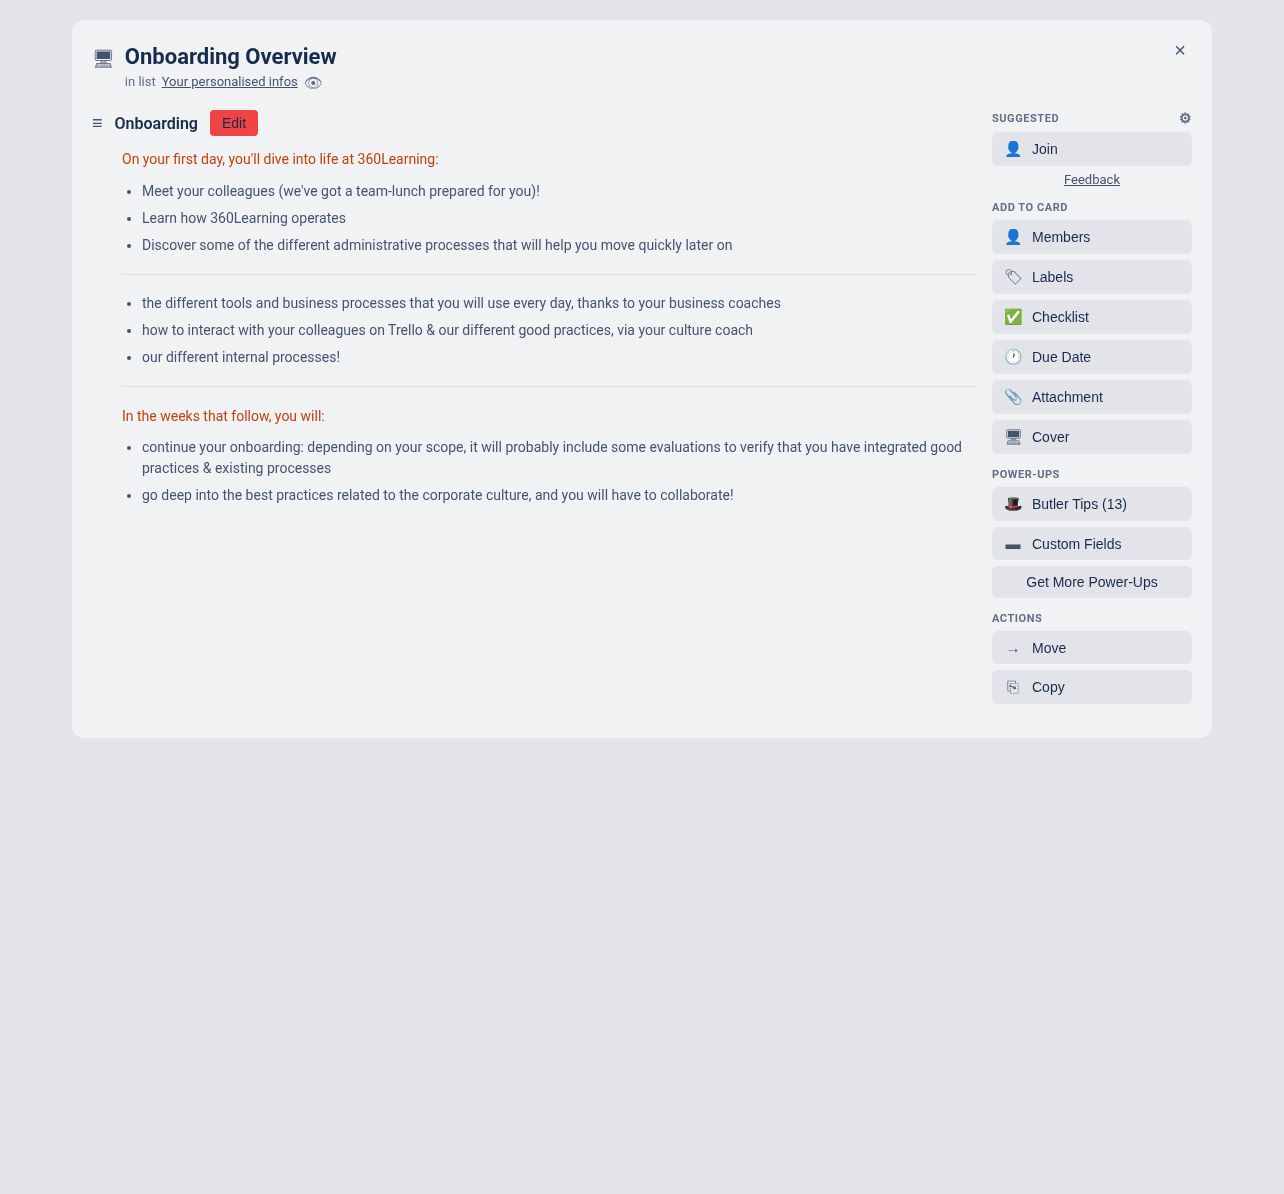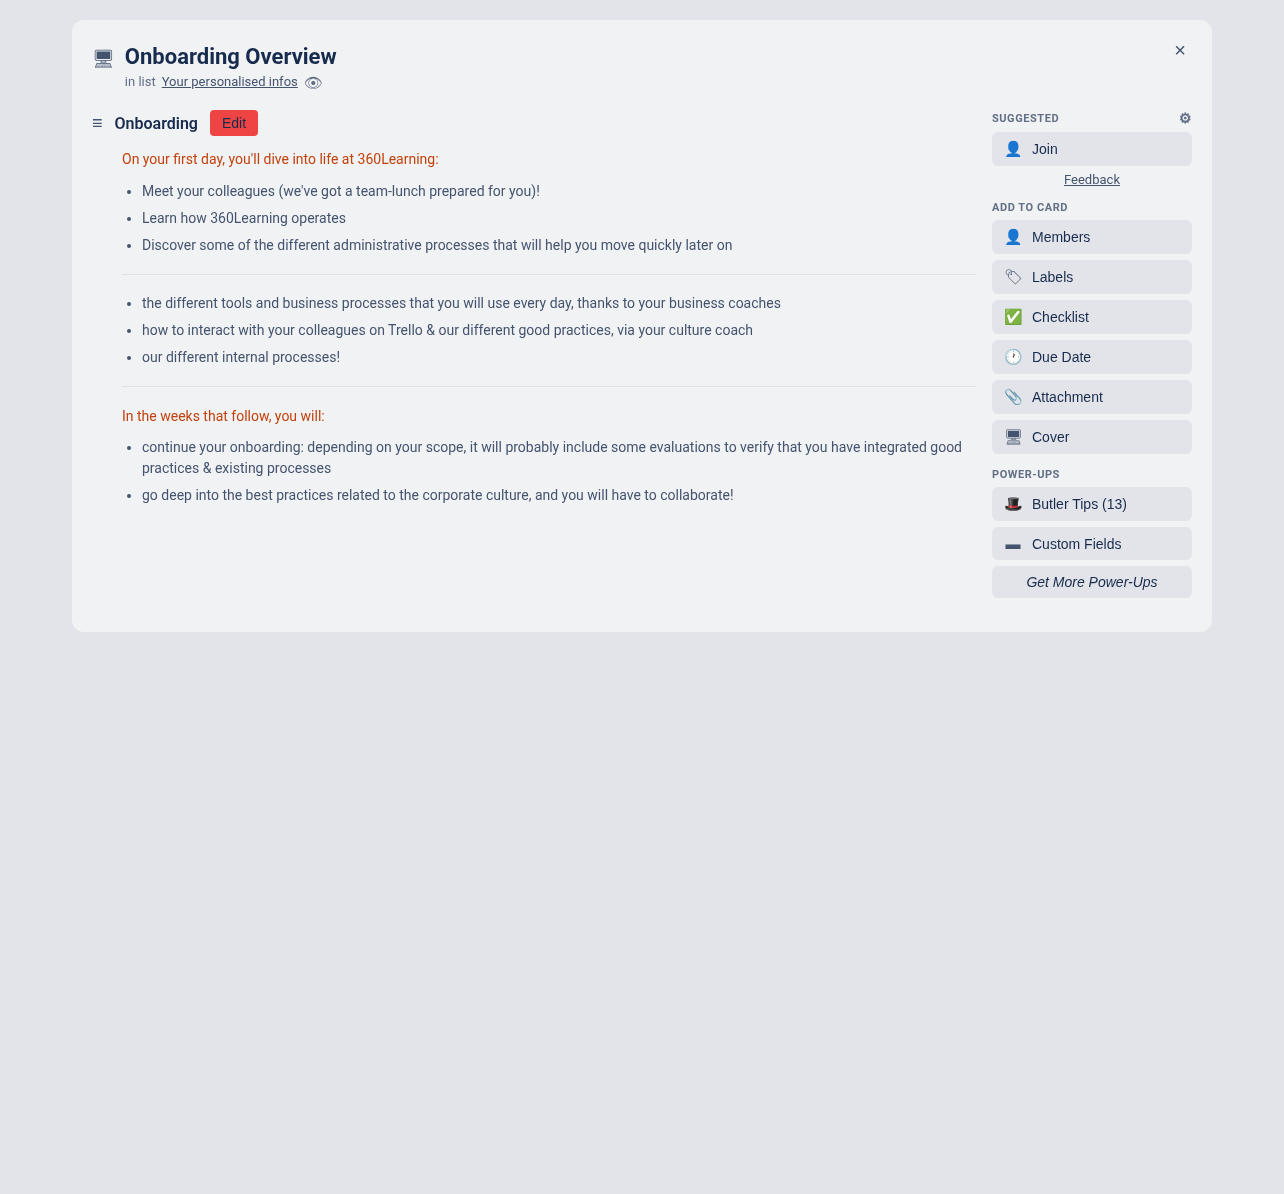--- a/index.html
+++ b/index.html
@@ -194,21 +194,20 @@
       background: #e2e4e9;
       border: none;
       border-radius: 6px;
       padding: 8px 4px;
       width: 100%;
       cursor: pointer;
       font-size: 14px;
       color: #172b4d;
       font-weight: 500;
       margin-bottom: 6px;
-      font-style: italic;
     }
   </style>
 </head>
 <body>
 
 <div class="modal">
 
   <button class="modal-close">×</button>
 
   <div class="modal-header">
@@ -313,16 +312,29 @@
           <span class="btn-icon">🎩</span>
           <span>Butler Tips (13)</span>
         </button>
         <button class="sidebar-btn">
           <span class="btn-icon">▬</span>
           <span>Custom Fields</span>
         </button>
         <button class="get-more-btn">Get More Power-Ups</button>
       </div>
 
+      <div class="sidebar-section">
+        <div class="sidebar-section-title">
+          <span>ACTIONS</span>
+        </div>
+        <button class="sidebar-btn">
+          <span class="btn-icon">→</span>
+          <span>Move</span>
+        </button>
+        <button class="sidebar-btn">
+          <span class="btn-icon">⎘</span>
+          <span>Copy</span>
+        </button>
+      </div>
 
     </div>
   </div>
 </div>
 
 </body></html>

